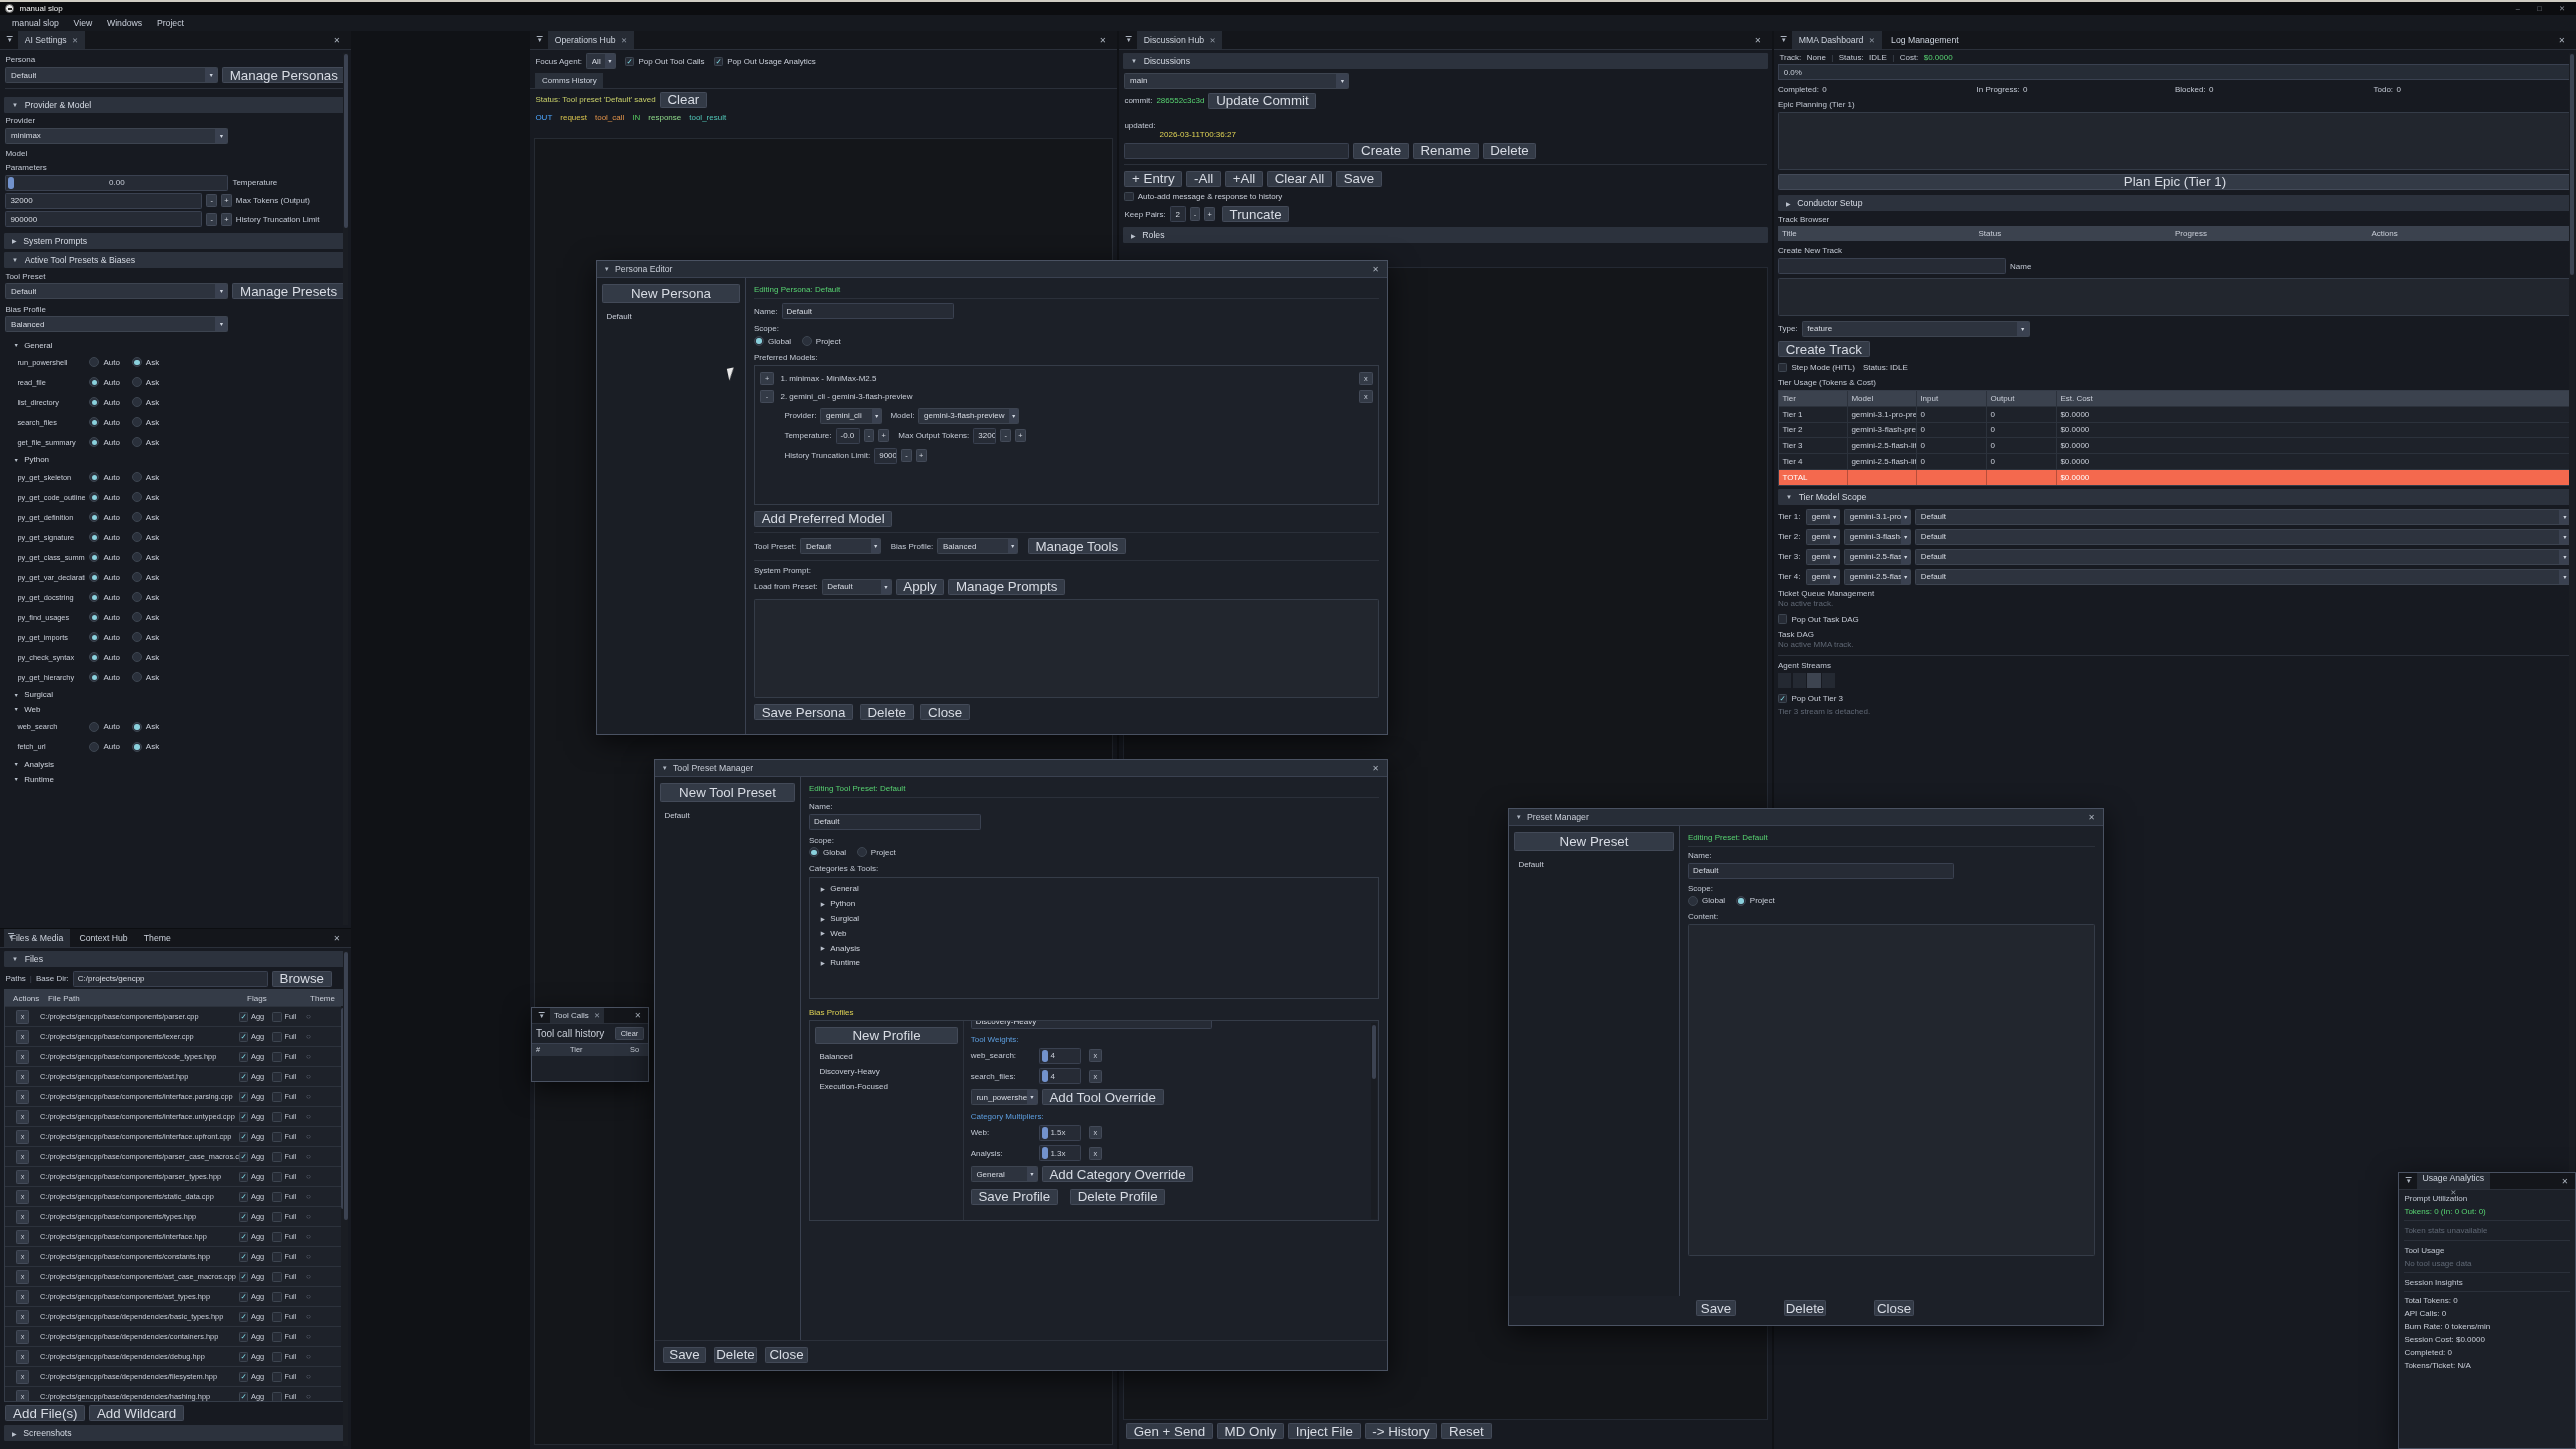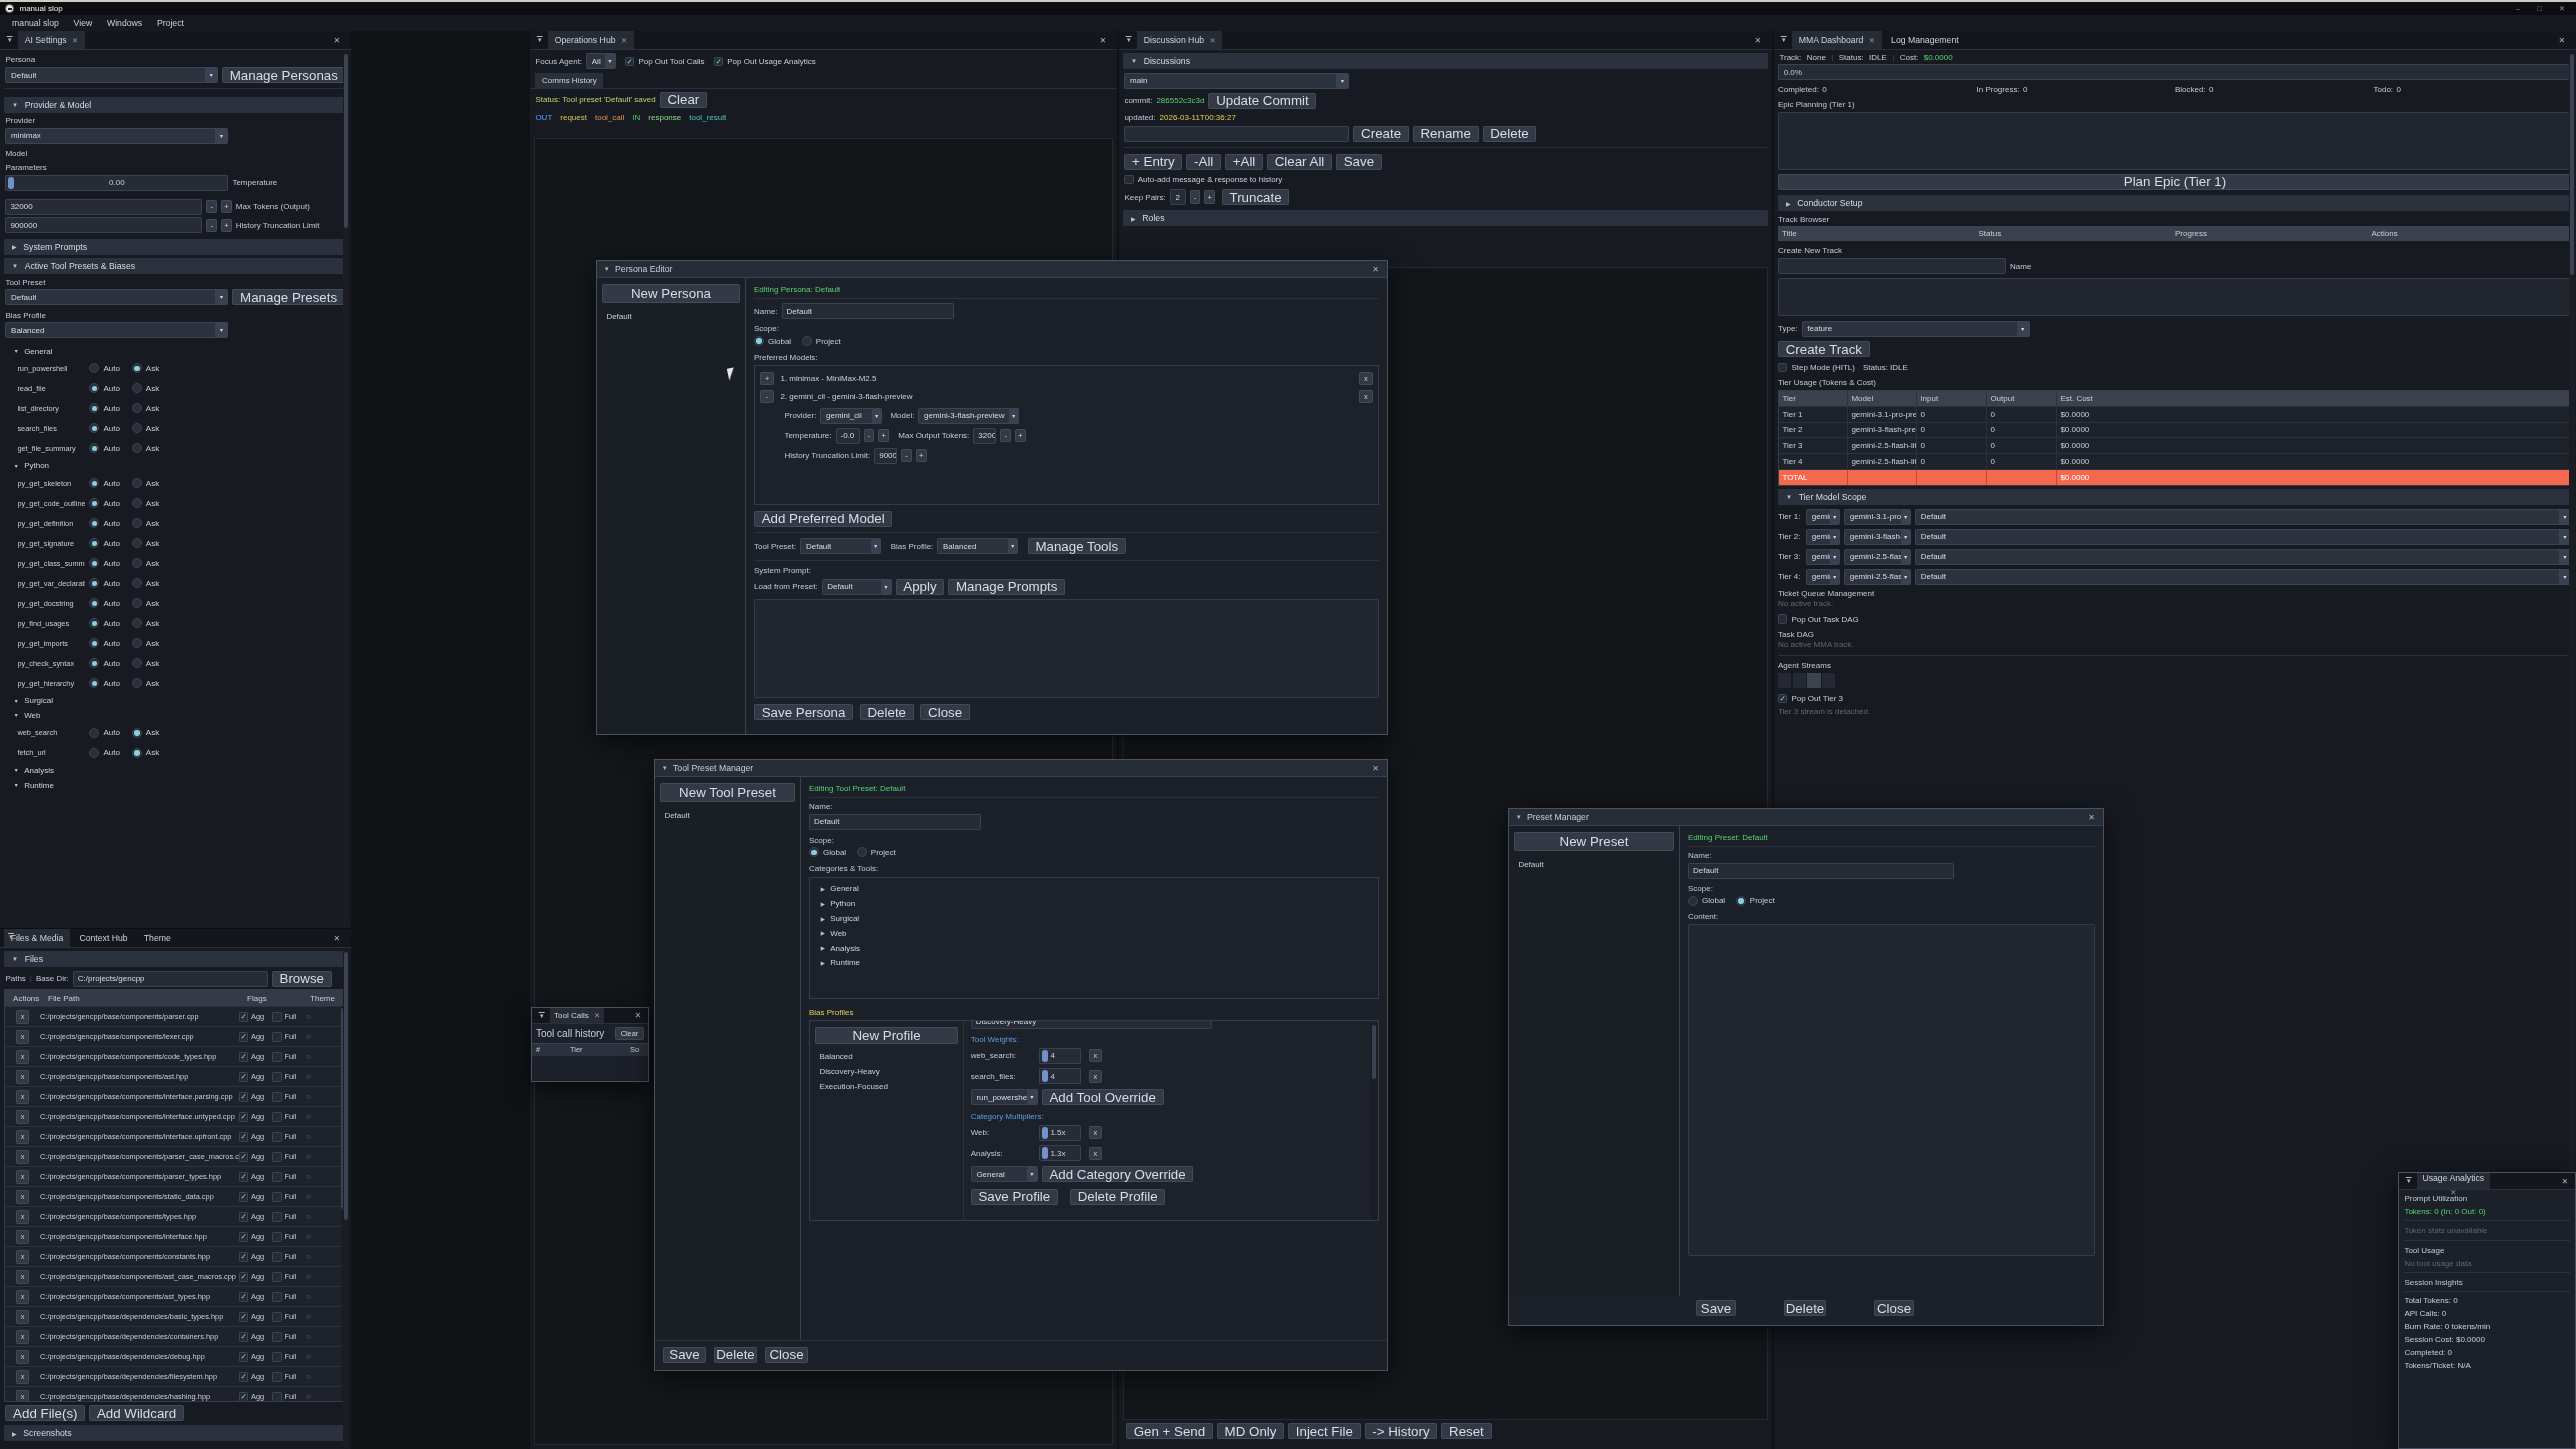--- a/index.html
+++ b/index.html
@@ -12,21 +12,21 @@
   .tab { padding:0 6.7px; height:100%; display:flex; align-items:center; gap:5.4px; color:#cdd3dd; font-size:8.7px; }
   .tab.active { background:#262b34; }
   .tab .tx { color:#8f97a3; font-size:7.4px; }
   .strip-x { margin-left:auto; padding:0 6.7px; color:#aab1bc; font-size:8px; }
   .wtitle { height:17.4px; background:#272d37; display:flex; align-items:center; gap:5.4px; padding:0 6.7px; border-bottom:0.7px solid #3a4150; font-size:8.7px; }
   .wtitle .chev { font-size:6px; color:#aeb6c2; }
   .wtitle .strip-x { padding:0 1.3px; }
   .lbl { color:#c3c9d4; }
   .dim { color:#5f6774; }
   .green { color:#57d271; }
-  .yellow { color:#dfd355; }
+  .yellow { color:#dfd355;margin-top:17px; }
   .blue { color:#5d9fe0; }
   .sechdr { height:16px; background:#2c323d; display:flex; align-items:center; gap:6.7px; padding:0 8px; color:#d6dbe4; font-size:8.7px; margin:3.4px 4px; border-radius:1.3px; }
   .sechdr .chev { font-size:6px; color:#b9c0cb; }
   .dd { background:#2d333e; border:0.7px solid #3d4450; height:16px; display:flex; align-items:center; padding:0 0 0 4.7px; border-radius:1.3px; color:#d8dce4; white-space:nowrap; overflow:hidden; }
   .dd .val { overflow:hidden; white-space:nowrap; }
   .arr { margin-left:auto; background:#3a4150; align-self:stretch; width:12px; flex:0 0 12px; display:flex; align-items:center; justify-content:center; font-size:5.4px; color:#cfd5df; }
   .btn { background:#333a46; border:0.7px solid #434a58; height:16px; padding:0 6.7px; display:inline-flex; align-items:center; justify-content:center; border-radius:1.3px; color:#d8dce4; white-space:nowrap; }
   .inp { background:#262b35; border:0.7px solid #3a4150; height:16px; padding:0 4px; border-radius:1.3px; color:#d8dce4; font-family:"Liberation Sans",sans-serif; font-size:8px; }
   .ta { background:#22262e; border:0.7px solid #353c48; border-radius:1.3px; }
   .chk { width:9.4px; height:9.4px; flex:0 0 9.4px; background:#262b35; border:0.7px solid #3d4550; border-radius:1.3px; display:inline-flex; align-items:center; justify-content:center; }
@@ -123,21 +123,21 @@
       <span>Provider &amp; Model</span>
     </div>
     <div style="padding:0 5.4px;">
       <div class="lbl" style="margin:2.7px 0;">Provider</div>
       <div class="dd" style="width:223px;">
         <span class="val">minimax</span>
         <span class="arr">▼</span>
       </div>
       <div class="lbl" style="margin:4.7px 0 2.7px;">Model</div>
       <div class="lbl" style="margin:5.4px 0 2.7px;">Parameters</div>
-      <div class="row" style="margin-bottom:8px;">
+      <div class="row" style="margin-bottom:2px;">
         <div class="slider" style="width:223px;position:relative;">
           <span class="handle"></span>
           <span style="position:absolute;left:0;right:0;text-align:center;">0.00</span>
         </div>
         <span class="lbl">Temperature</span>
       </div>
       <div class="row" style="margin-bottom:2.7px;">
         <div class="inp" style="width:197px;display:flex;align-items:center;">
             <span>32000</span>
           </div>

